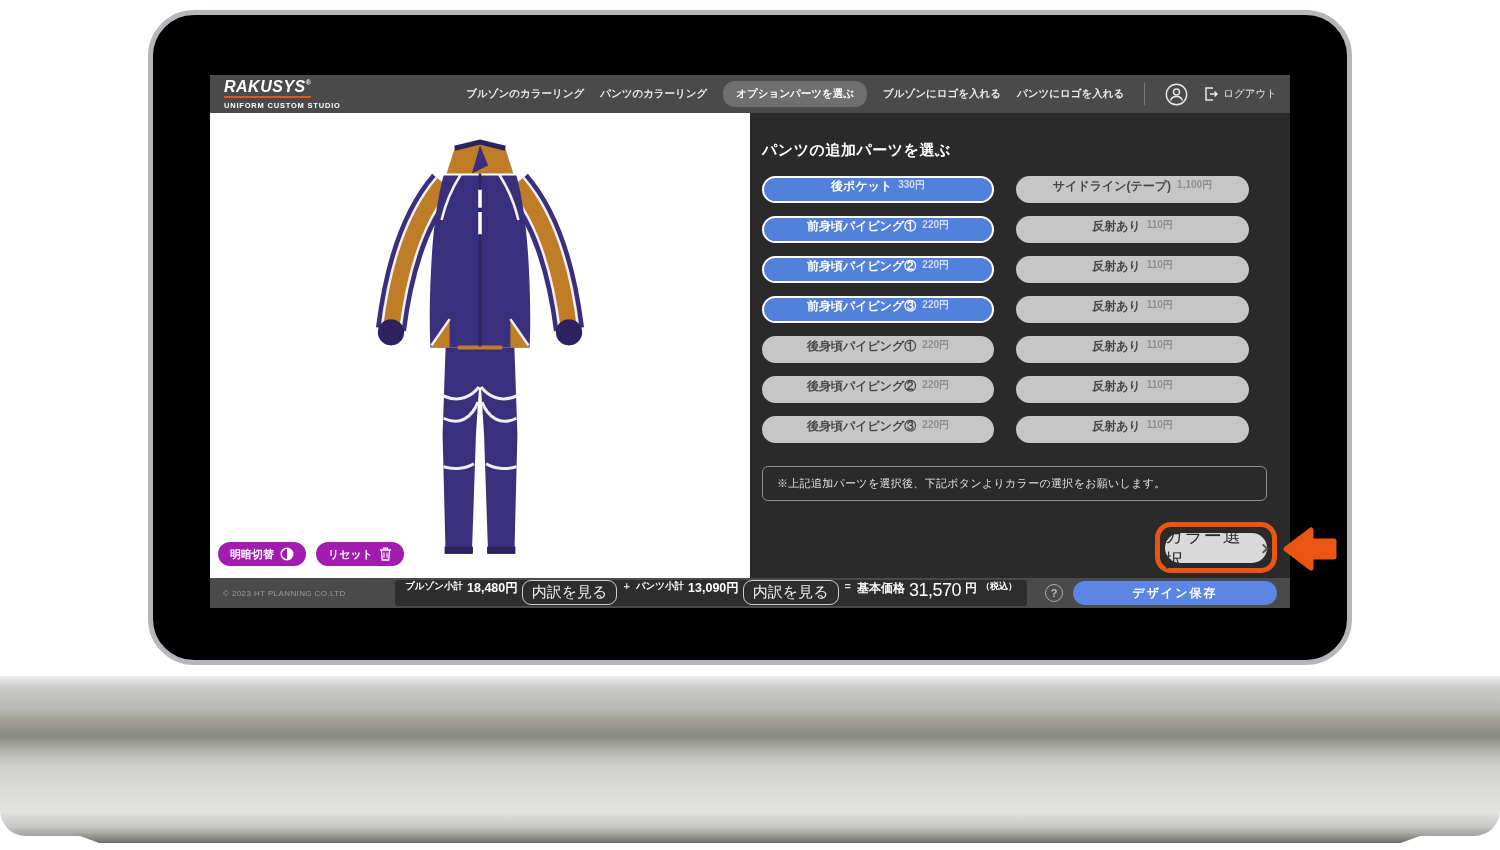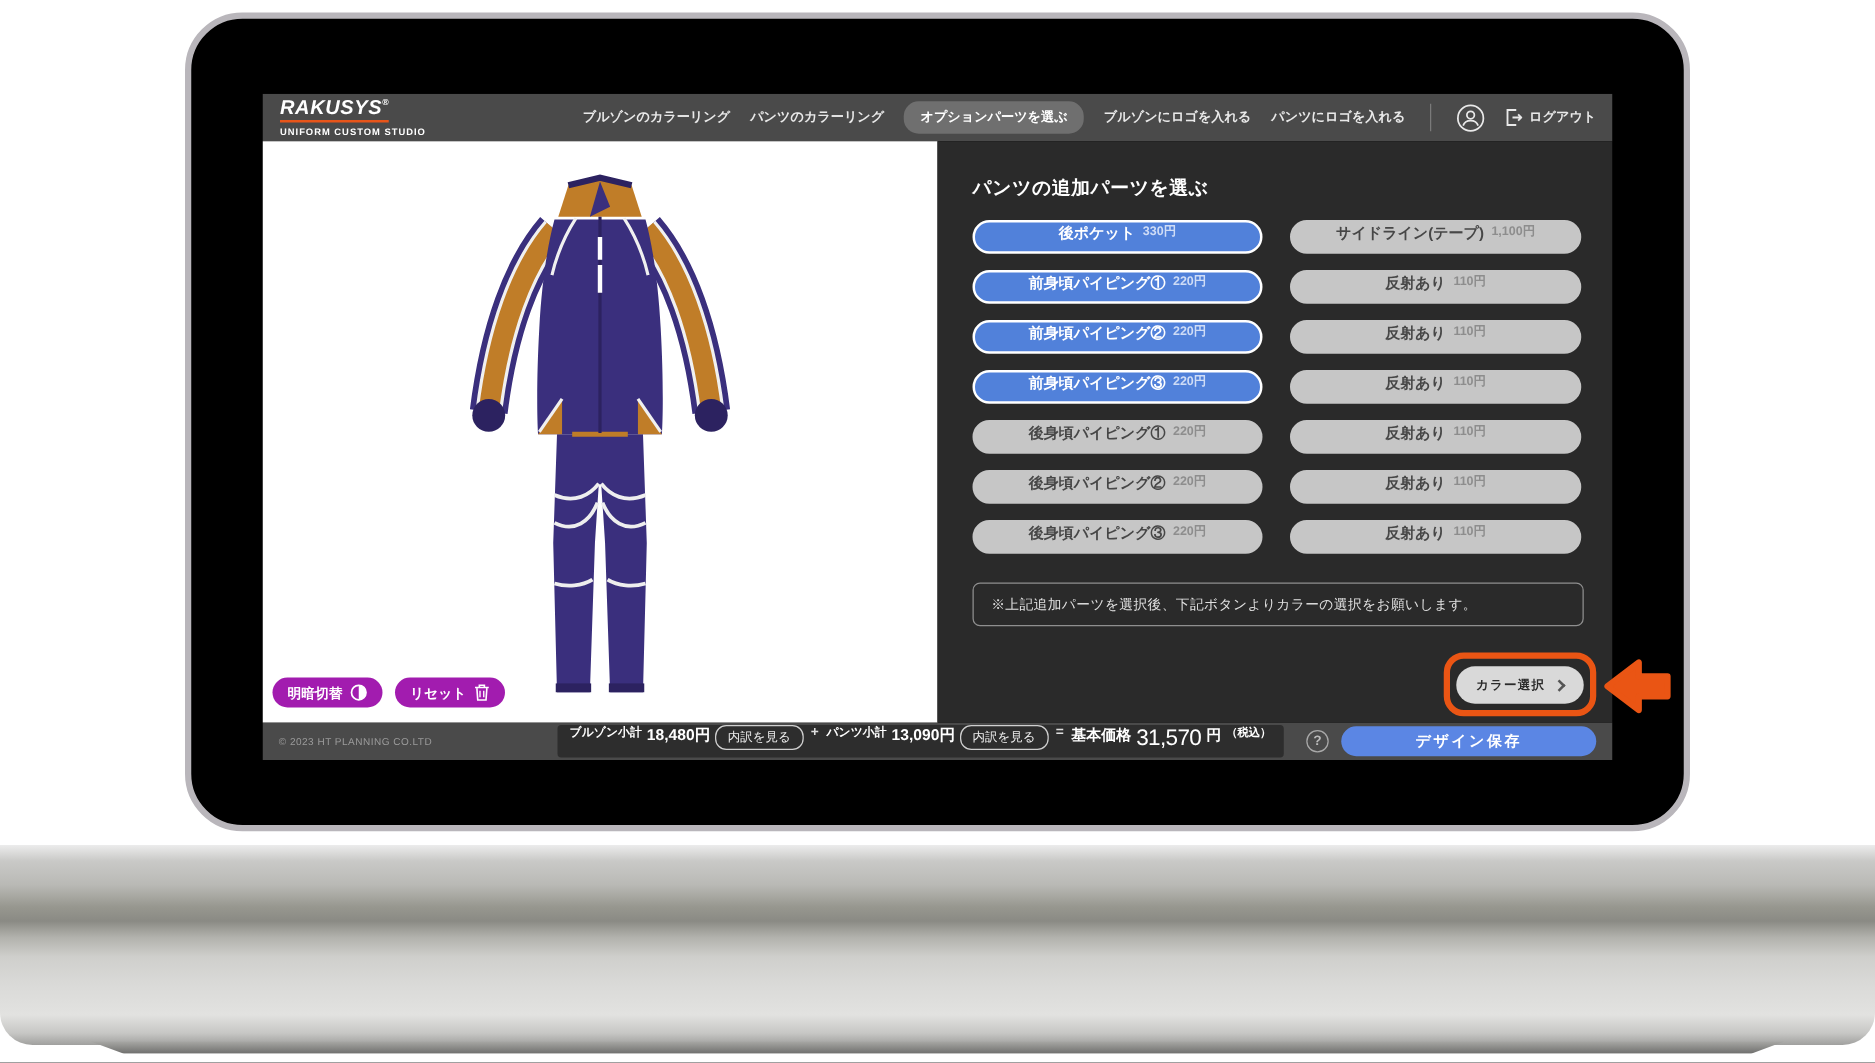--- a/index.html
+++ b/index.html
@@ -27,64 +27,64 @@
   .logo-block { display:flex; flex-direction:column; justify-content:center; }
   .logo { font-style:italic; font-weight:bold; font-size:16px; color:#fff; letter-spacing:0.5px;
           border-bottom:2px solid #e8551a; padding-bottom:1px; align-self:flex-start; line-height:1; }
   .logo sup { font-size:7px; font-style:normal; vertical-align:top; }
   .tagline { font-size:7.5px; font-weight:bold; color:#fff; letter-spacing:0.8px; margin-top:3px; }
   .nav { margin-left:auto; display:flex; align-items:center; gap:16px; }
   .nav-item { color:#e9e9e9; font-size:10.5px; font-weight:bold; white-space:nowrap; cursor:pointer; }
   .nav-item.active { background:#6f6f6f; border-radius:12px; padding:6px 13px; color:#fff; }
   .hdr-div { width:1px; height:22px; background:#7a7a7a; margin:0 4px; }
   .icon-btn { display:flex; align-items:center; gap:5px; color:#e9e9e9; font-size:10.5px;
-              font-weight:bold; cursor:pointer; white-space:nowrap; }
+              font-weight:normal; cursor:pointer; white-space:nowrap; }
 
   
   .main { flex:1 1 auto; display:flex; min-height:0; }
   .canvas { width:540px; background:#ffffff; position:relative; }
   .suit-svg { position:absolute; left:145px; top:18px; }
   .canvas-ctrl { position:absolute; left:8px; bottom:12px; display:flex; gap:10px; }
   .ctrl-pill { height:24px; background:#a21caf; border-radius:12px; color:#fff; font-size:11px;
                font-weight:bold; display:flex; align-items:center; gap:6px; padding:0 12px; cursor:pointer; }
 
   
-  .opts { width:540px; background:#2a2a2a; position:relative; padding:28px 23px 0 28px; }
+  .opts { width:540px; background:#2a2a2a; position:relative; padding:28px 23px 0 12px; }
   .opts h2 { color:#fff; font-size:15px; font-weight:bold; letter-spacing:0.5px; margin-bottom:16px; }
   .opt-grid { display:grid; grid-template-columns:232px 233px; column-gap:22px; row-gap:13px; }
   .opt-btn { height:27px; border-radius:14px; display:flex; align-items:flex-start; justify-content:center;
              gap:6px; cursor:pointer; }
   .opt-btn.sel { background:#5181da; border:2px solid #ffffff; }
   .opt-btn.sel .opt-label { color:#fff; }
   .opt-btn.sel .opt-price { color:#cfdcf6; }
   .opt-btn.unsel { background:#c6c6c6; border:2px solid #c6c6c6; }
   .opt-btn.unsel .opt-label { color:#474747; }
   .opt-btn.unsel .opt-price { color:#8d8d8d; }
   .opt-label { font-size:12px; font-weight:bold; }
   .opt-price { font-size:10px; font-weight:bold; }
   .note { margin-top:23px; border:1px solid #8f8f8f; border-radius:6px; padding:9px 14px;
           color:#e0e0e0; font-size:11px; letter-spacing:0.3px; }
   .annot { position:absolute; right:13px; top:409px; width:122px; height:51px;
            border:5px solid #ea5514; border-radius:16px; display:flex;
            align-items:center; justify-content:center; }
   .color-btn { width:102px; height:30px; background:#d9d9d9; border-radius:15px; display:flex;
                align-items:center; justify-content:center; gap:8px; cursor:pointer; }
-  .color-btn span { font-size:10px; font-weight:bold; color:#2b2b2b; letter-spacing:1px; }
+  .color-btn span { font-size:18px; font-weight:normal; color:#2b2b2b; letter-spacing:1px; }
   .chev { width:7px; height:7px; border-right:2px solid #555; border-top:2px solid #555;
           transform:rotate(45deg); margin-top:1px; }
 
   
   .ftr { height:30px; background:#4a4a4a; display:flex; align-items:center;
          padding:0 13px; flex:0 0 auto; }
   .copyright { font-size:8px; color:#9b9b9b; letter-spacing:0.4px; }
   .summary { margin-left:auto; height:26px; background:#2d2d2d; border-radius:3px;
              display:flex; align-items:flex-start; gap:4px; padding:0 10px; white-space:nowrap; }
   .s-lbl { color:#fff; font-size:9.5px; font-weight:bold; }
   .s-val { color:#fff; font-size:12.5px; font-weight:bold; }
-  .s-pill { color:#eee; font-size:10px; border:1px solid #cfcfcf; border-radius:9px;
+  .s-pill { color:#eee; font-size:15px; border:1px solid #cfcfcf; border-radius:9px;
             padding:2px 9px; cursor:pointer; }
   .s-op { color:#ddd; font-size:11px; font-weight:bold; padding:0 2px; }
   .s-tlbl { color:#fff; font-size:12px; font-weight:bold; }
   .s-total { color:#fff; font-size:18px; font-weight:normal; letter-spacing:-0.5px; }
   .s-yen { color:#fff; font-size:12px; font-weight:bold; }
   .s-tax { color:#fff; font-size:9px; font-weight:bold; }
   .help { margin-left:18px; width:18px; height:18px; border:1.5px solid #a9a9a9; border-radius:50%;
           color:#bbb; font-size:11px; font-weight:bold; display:flex; align-items:center;
           justify-content:center; cursor:pointer; }
   .save-btn { margin-left:10px; width:204px; height:24px; background:#5b86e4; border-radius:12px;

